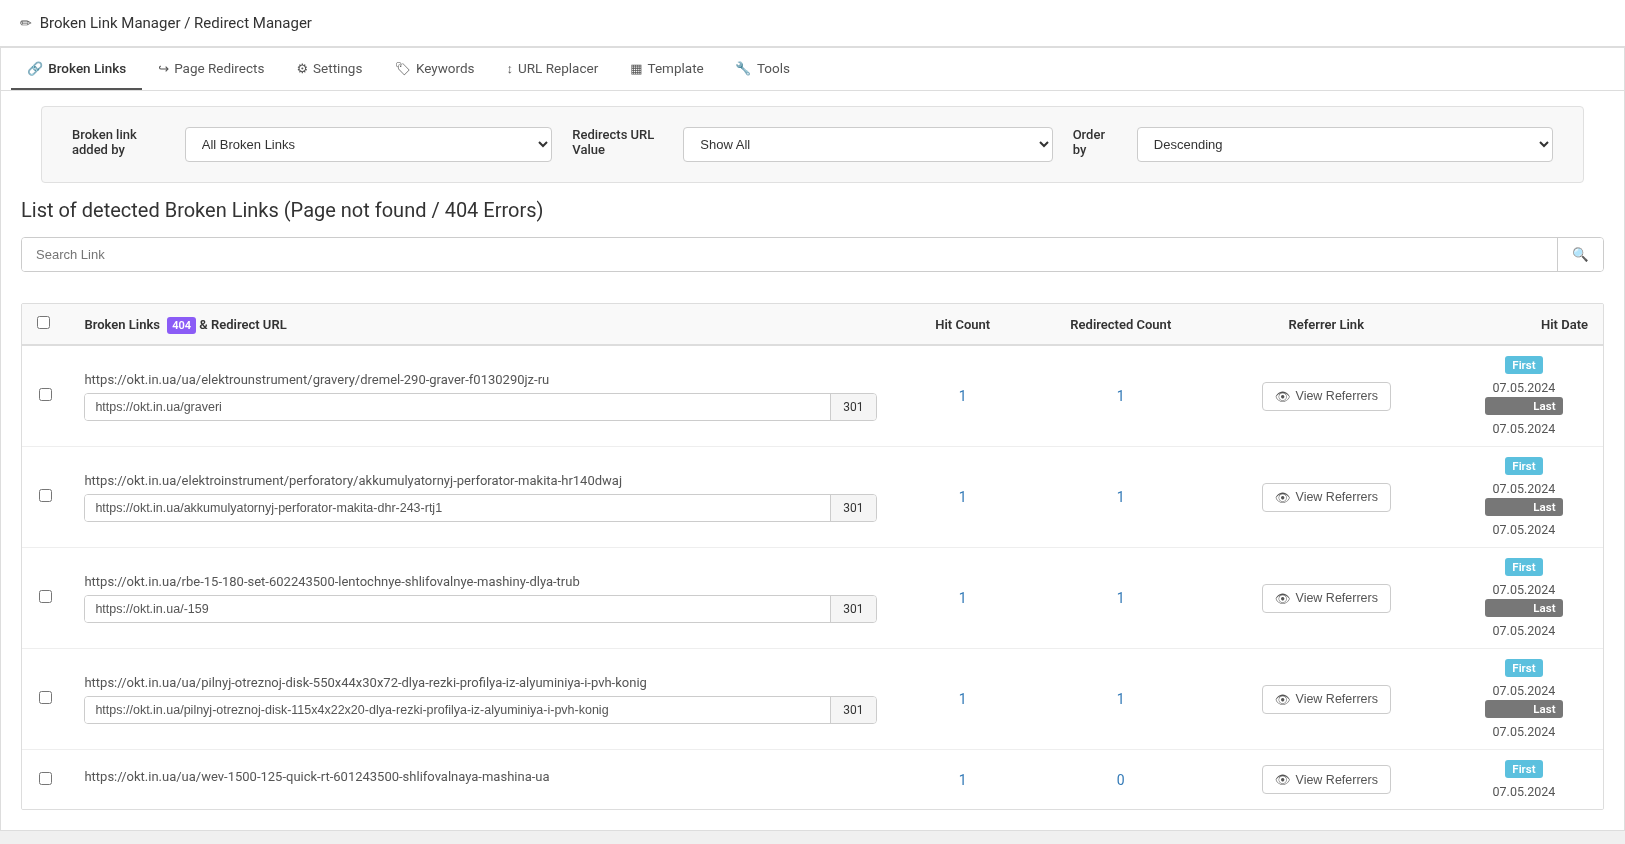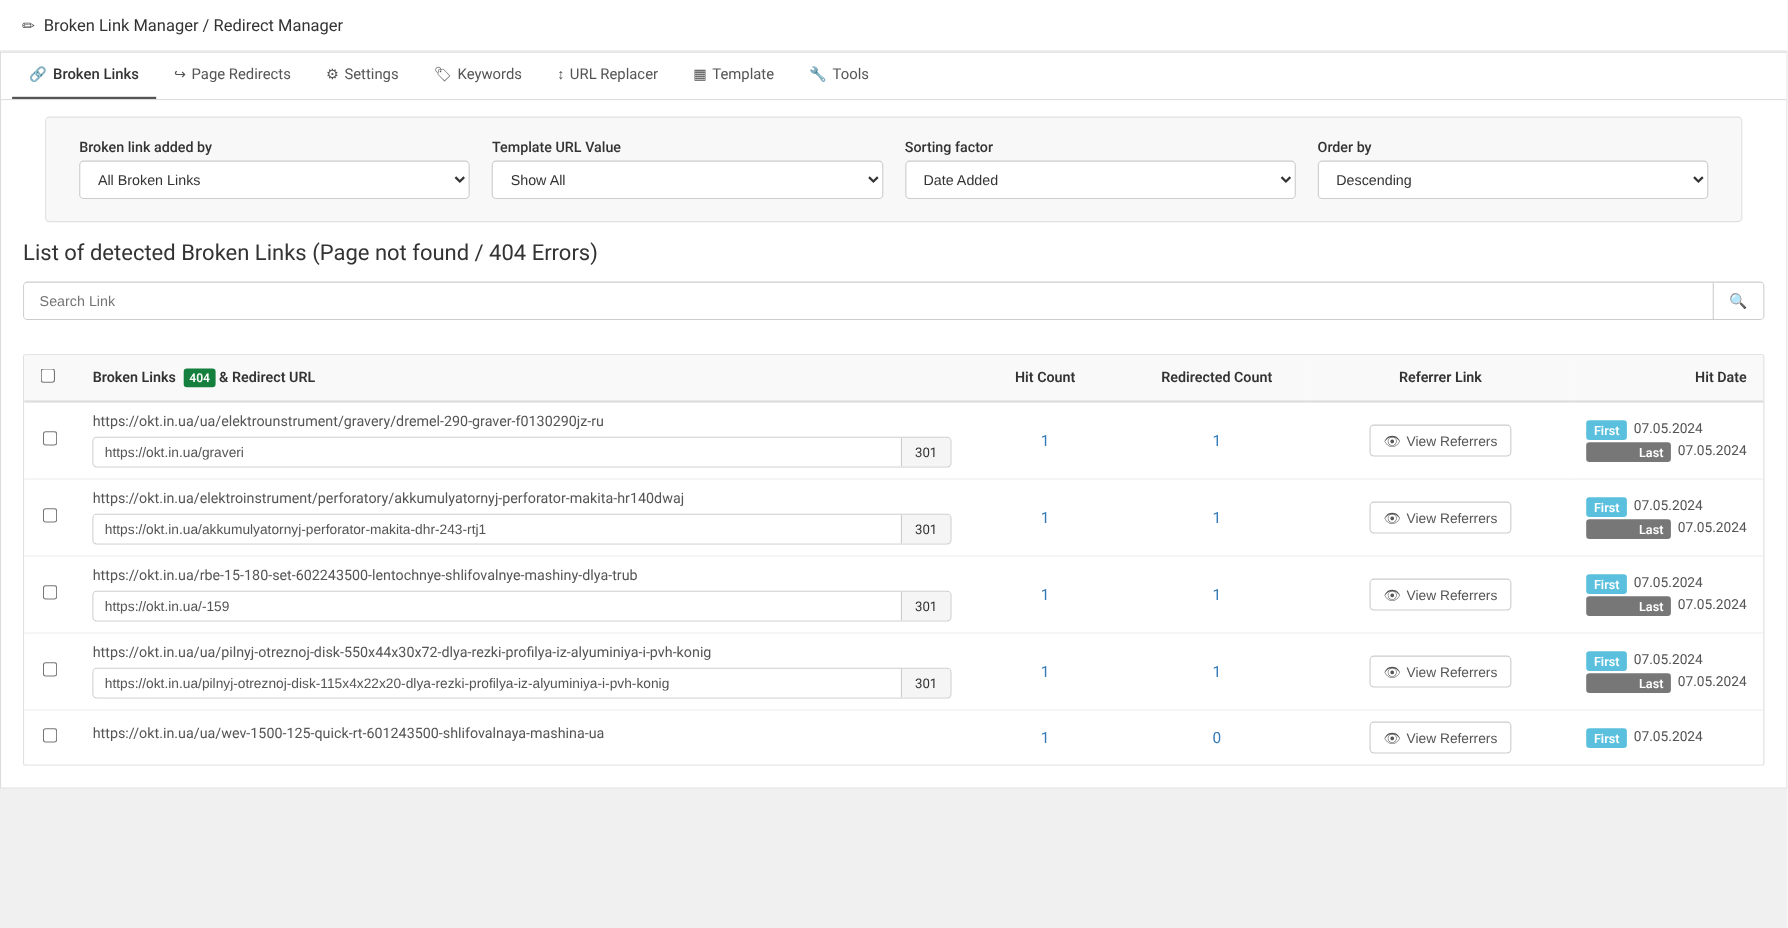--- a/index.html
+++ b/index.html
@@ -11,21 +11,21 @@
     
     .main-container { background: #fff; margin: 0; border: 1px solid #ddd; }
     
     .tabs { display: flex; border-bottom: 1px solid #ddd; padding: 0 10px; background: #fff; }
     .tab { padding: 12px 16px; cursor: pointer; font-size: 13.5px; color: #555; border-bottom: 2px solid transparent; display: flex; align-items: center; gap: 5px; white-space: nowrap; }
     .tab.active { color: #333; border-bottom: 2px solid #555; font-weight: 500; }
     .tab-icon { font-size: 13px; }
     
     .filter-section { background: #f8f8f8; padding: 20px 30px; border-bottom: 1px solid #ddd; margin: 10px 20px; border: 1px solid #e0e0e0; border-radius: 4px; margin-top: 15px; margin-bottom: 15px; }
     .filter-row { display: flex; gap: 20px; align-items: flex-end; }
-    .filter-group { display: flex; flex-direction: column; gap: 4px; flex: 1; }
+    .filter-group { display: flex; flex-direction: row; gap: 22px; flex: 1; }
     .filter-group label { font-size: 13px; font-weight: 500; color: #333; }
     .filter-select { padding: 8px 12px; border: 1px solid #ccc; border-radius: 4px; font-size: 13px; background: #fff; color: #333; cursor: pointer; appearance: auto; width: 100%; }
     
     .content-section { padding: 0 20px 20px; }
     .section-title { font-size: 20px; font-weight: 400; margin-bottom: 15px; color: #333; }
     
     .search-bar { display: flex; border: 1px solid #ccc; border-radius: 4px; margin-bottom: 31px; overflow: hidden; }
     .search-input { flex: 1; padding: 9px 14px; border: none; outline: none; font-size: 13px; color: #666; }
     .search-btn { background: #fff; border: none; border-left: 1px solid #ccc; padding: 9px 14px; cursor: pointer; color: #555; }
     
@@ -47,35 +47,35 @@
     .redirect-url-input { flex: 1; padding: 6px 10px; font-size: 12.5px; color: #555; border: none; background: #fff; outline: none; }
     .redirect-code { background: #f5f5f5; padding: 6px 12px; font-size: 12px; color: #333; border-left: 1px solid #ccc; min-width: 40px; text-align: left; }
     
     .hit-count { text-align: center; font-size: 14px; color: #337ab7; }
     .redirected-count { text-align: center; font-size: 14px; color: #337ab7; }
     
     .referrer-cell { text-align: center; }
     .view-referrers-btn { background: #fff; border: 1px solid #ccc; border-radius: 4px; padding: 6px 12px; font-size: 12.5px; color: #555; cursor: pointer; display: inline-flex; align-items: center; gap: 5px; white-space: nowrap; }
     
     .hit-date-cell { text-align: right; padding: 8px 15px; }
-    .date-badge-row { display: flex; align-items: center; justify-content: flex-start; gap: 6px; margin: 2px 0; }
+    .date-badge-row { display: flex; align-items: center; justify-content: flex-start; gap: 6px; margin: 2px 0; flex-direction: column; }
     .badge { padding: 2px 7px; border-radius: 3px; font-size: 11.5px; color: #fff; font-weight: 600; }
     .badge-blue { background: #5bc0de; }
     .badge-gray { background: #777; padding-left: 48px; }
     .date-text { font-size: 12.5px; color: #555; }
     
     .checkbox-cell { padding: 10px 15px; text-align: center; }
     
     .col-broken { width: 52%; }
     .col-hitcount { width: 9%; }
     .col-redirected { width: 11%; }
     .col-referrer { width: 15%; }
     .col-hitdate { width: 13%; }
     
-    .badge-404 { background: #15803d; color: #fff; font-size: 11px; padding: 2px 5px; border-radius: 3px; font-weight: 600; margin-left: 4px; }
+    .badge-404 { background: #8b5cf6; color: #fff; font-size: 11px; padding: 2px 5px; border-radius: 3px; font-weight: 600; margin-left: 4px; }
     
     .filter-wrapper { padding: 0 20px; }
   </style>
 </head>
 <body>
 
 <div class="header-bar">
   <span class="pencil-icon">✏</span>
   <span class="title">Broken Link Manager / Redirect Manager</span>
 </div>
@@ -118,33 +118,25 @@
       <div class="filter-row">
         <div class="filter-group">
           <label>Broken link added by</label>
           <select class="filter-select">
             <option>All Broken Links</option>
             <option>Admin</option>
             <option>Visitor</option>
           </select>
         </div>
         <div class="filter-group">
-          <label>Template URL Value</label>
+          <label>Redirects URL Value</label>
           <select class="filter-select">
             <option>Show All</option>
             <option>With Redirect</option>
             <option>Without Redirect</option>
-          </select>
-        </div>
-        <div class="filter-group">
-          <label>Sorting factor</label>
-          <select class="filter-select">
-            <option>Date Added</option>
-            <option>Hit Count</option>
-            <option>Redirected Count</option>
           </select>
         </div>
         <div class="filter-group">
           <label>Order by</label>
           <select class="filter-select">
             <option>Descending</option>
             <option>Ascending</option>
           </select>
         </div>
       </div>

